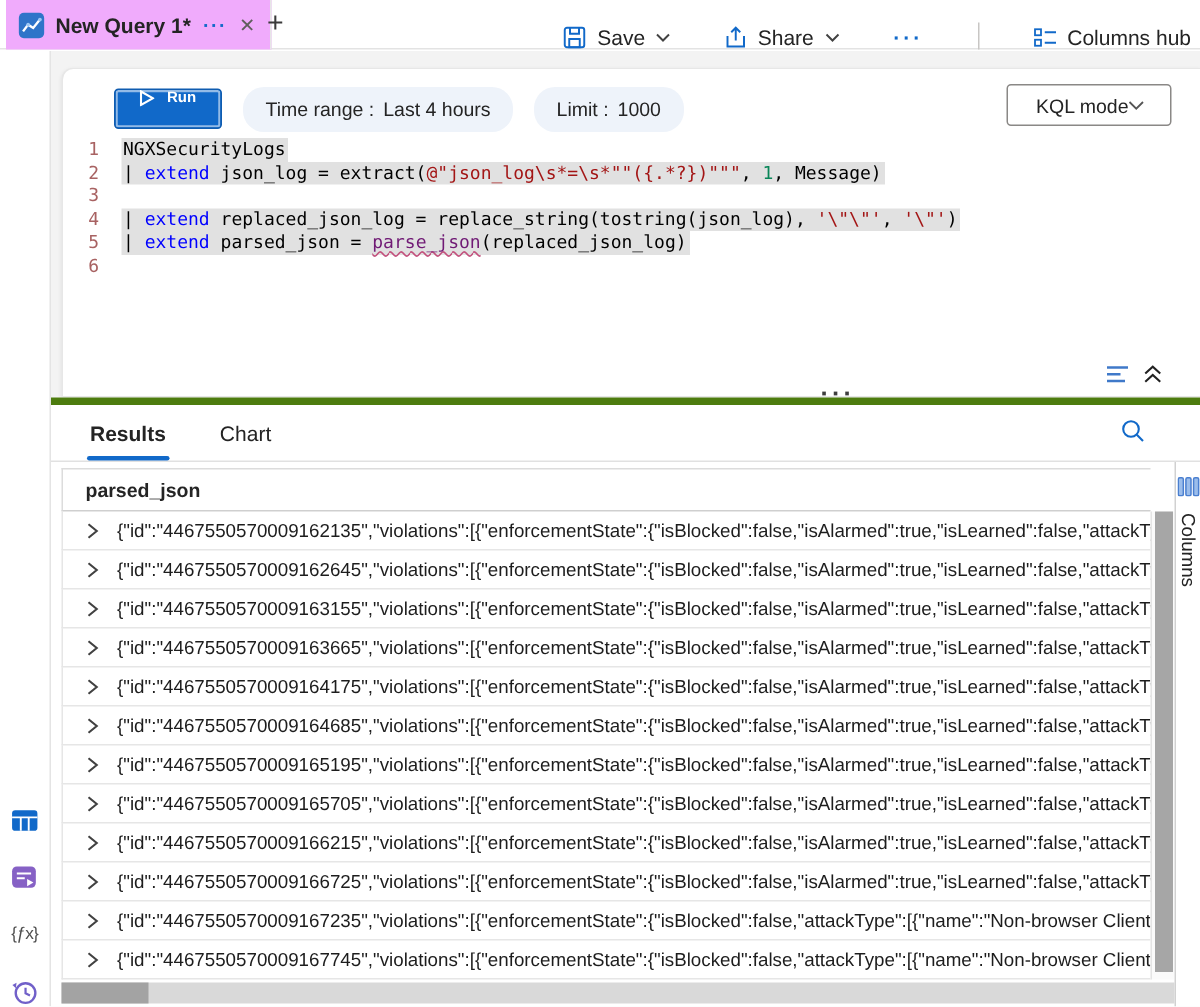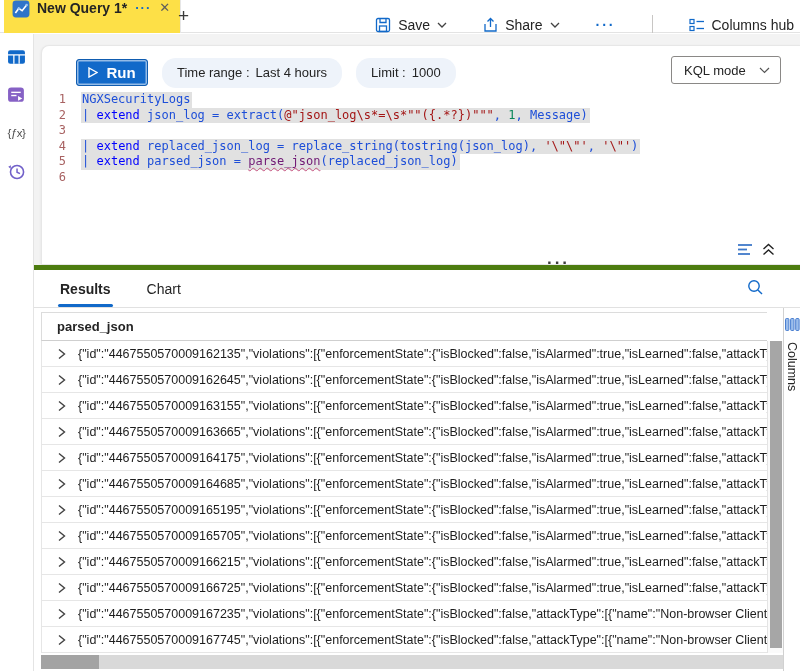--- a/index.html
+++ b/index.html
@@ -1,52 +1,52 @@
 <!DOCTYPE html>
 <html><head>
 <meta charset="utf-8">
 <style>
   * { margin:0; padding:0; box-sizing:border-box; }
   html,body { width:800px; height:671px; overflow:hidden; }
   body { font-family:"Liberation Sans",sans-serif; background:#fff; position:relative; color:#242424; }
 
   
   .tabbar { position:absolute; top:0; left:0; right:0; height:33px; background:#fff; border-bottom:1px solid #e3e3e3; z-index:5; }
-  .tab { position:absolute; left:4px; top:0; height:33px; display:flex; padding:0 10px 0 8px; background:#fde047; border-right:1px solid #e6e6e6; }
+  .tab { position:absolute; left:4px; top:0; height:33px; display:flex; align-items:center; padding:0 10px 0 8px; background:#f0abfc; border-right:1px solid #e6e6e6; }
   .tab-title { font-size:14px; font-weight:700; color:#242424; margin:0 8px 0 7px; white-space:nowrap; }
   .tab-more { color:#1169c9; font-weight:700; font-size:13px; letter-spacing:1px; margin-right:8px; cursor:pointer; }
   .tab-close { color:#5f5e5c; font-size:13px; cursor:pointer; }
   .new-tab { position:absolute; left:178px; top:4px; font-size:19px; color:#3a3a3a; background:none; border:none; cursor:pointer; line-height:24px; }
   .actions { position:absolute; right:6px; top:0; height:33px; display:flex; align-items:flex-end; gap:36px; }
   .action { display:flex; align-items:center; gap:7px; font-size:14px; color:#242424; cursor:pointer; }
   .action .dots { color:#1169c9; font-weight:700; letter-spacing:2px; font-size:14px; }
   .vdiv { width:1px; height:18px; background:#c8c6c4; }
 
   
-  .sidebar { position:absolute; top:34px; left:0; bottom:0; width:34px; background:#fff; border-right:1px solid #e4e4e4; display:flex; flex-direction:column; align-items:center; padding-top:13px; gap:18px; z-index:4; }
+  .sidebar { position:absolute; top:34px; left:0; bottom:0; width:34px; background:#fff; border-right:1px solid #e4e4e4; display:flex; flex-direction:column; align-items:center; padding-top:13px; gap:18px; z-index:4;justify-content:flex-end; }
   .rail-btn { width:20px; height:20px; display:flex; align-items:center; justify-content:center; cursor:pointer; background:none; border:none; }
   .fx-glyph { font-size:11.5px; color:#4f4f4f; letter-spacing:-0.5px; white-space:nowrap; }
 
   
   .main { position:absolute; left:34px; top:34px; right:0; bottom:0; background:#f3f3f3; }
 
   
   .query-card { position:absolute; left:7px; top:11px; right:0; height:220px; background:#fff; border:1px solid #e7e7e7; border-right:none; border-radius:8px 0 0 0; box-shadow:0 1px 3px rgba(0,0,0,.07); }
   .toolbar { display:flex; align-items:center; gap:14px; padding:9px 0 0 34px; height:44px; }
-  .run-btn { display:flex; align-items:center; justify-content:center; gap:8px; width:72px; height:27px; background:#1169c9; border:1px solid #0f5cb0; border-radius:3px; box-shadow:inset 0 0 0 1.5px rgba(255,255,255,.55); color:#fff; font-size:15px; font-weight:600; cursor:pointer; }
+  .run-btn { display:flex; justify-content:center; gap:8px; width:72px; height:27px; background:#1169c9; border:1px solid #0f5cb0; border-radius:3px; box-shadow:inset 0 0 0 1.5px rgba(255,255,255,.55); color:#fff; font-size:10px; font-weight:600; cursor:pointer; }
   .pill { display:flex; align-items:center; gap:6px; height:27px; padding:15px 15px; background:#eef3fa; border-radius:14px; font-size:13px; color:#242424; cursor:pointer; white-space:nowrap; }
   .pill b { font-weight:400; }
-  .mode-select { position:absolute; right:19px; top:10px; width:110px; height:28px; border:1px solid #8a8886; border-radius:3px; background:#fff; display:flex; align-items:center; justify-content:space-between; padding:0 10px 0 12px; font-size:13px; color:#242424; cursor:pointer; }
+  .mode-select { position:absolute; right:19px; top:10px; width:110px; height:28px; border:1px solid #8a8886; border-radius:3px; background:#fff; display:flex; align-items:center; justify-content:center; padding:0 10px 0 12px; font-size:13px; color:#242424; cursor:pointer; }
 
   
   .editor { position:absolute; top:46px; left:0; right:0; bottom:30px; font-family:"DejaVu Sans Mono","Liberation Mono",monospace; font-size:12px; line-height:15.5px; overflow:hidden; }
   .code-line { display:flex; white-space:pre; }
   .ln { width:24px; text-align:right; margin-right:15px; color:#a86262; flex:none; }
   .code-text { background:#e1e1e1; padding:0 2px 0 1px; }
-  .tok-plain { color:#1d4ed8; }
+  .tok-plain { color:#000000; }
   .tok-kw { color:#0000ff; }
   .tok-str { color:#a31515; }
   .tok-num { color:#098658; }
   .tok-squiggle { color:#701a75; text-decoration:underline wavy #c2517d; text-decoration-thickness:1px; text-underline-offset:2px; }
 
   .editor-footer { position:absolute; right:25px; bottom:8px; display:flex; align-items:center; gap:9px; }
   .splitter { position:absolute; left:505px; bottom:-4px; font-size:17px; font-weight:700; letter-spacing:2px; color:#3d3d3d; line-height:10px; cursor:row-resize; z-index:6; }
 
   
   .results { position:absolute; left:0; top:231px; right:0; bottom:0; background:#fff; border-top:5px solid #4d7c0f; }

